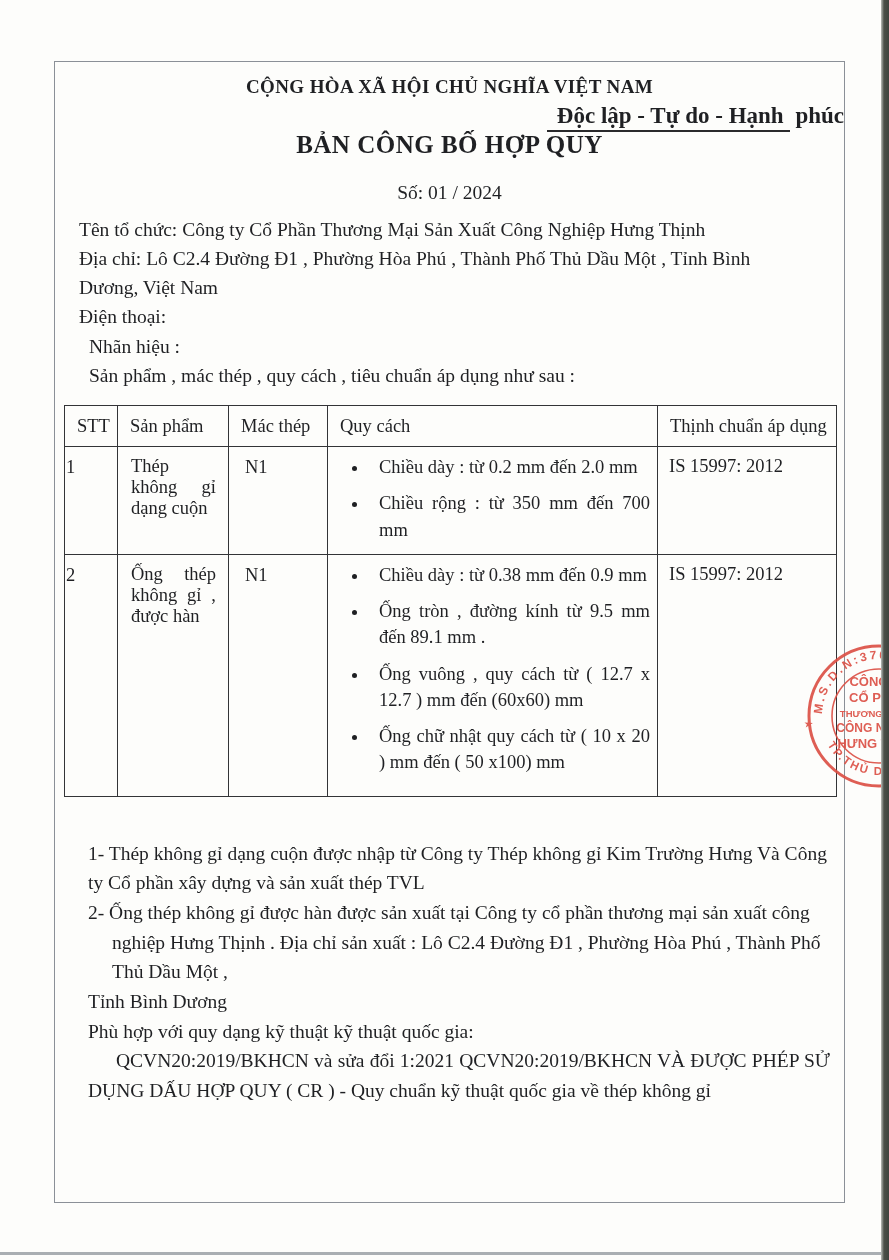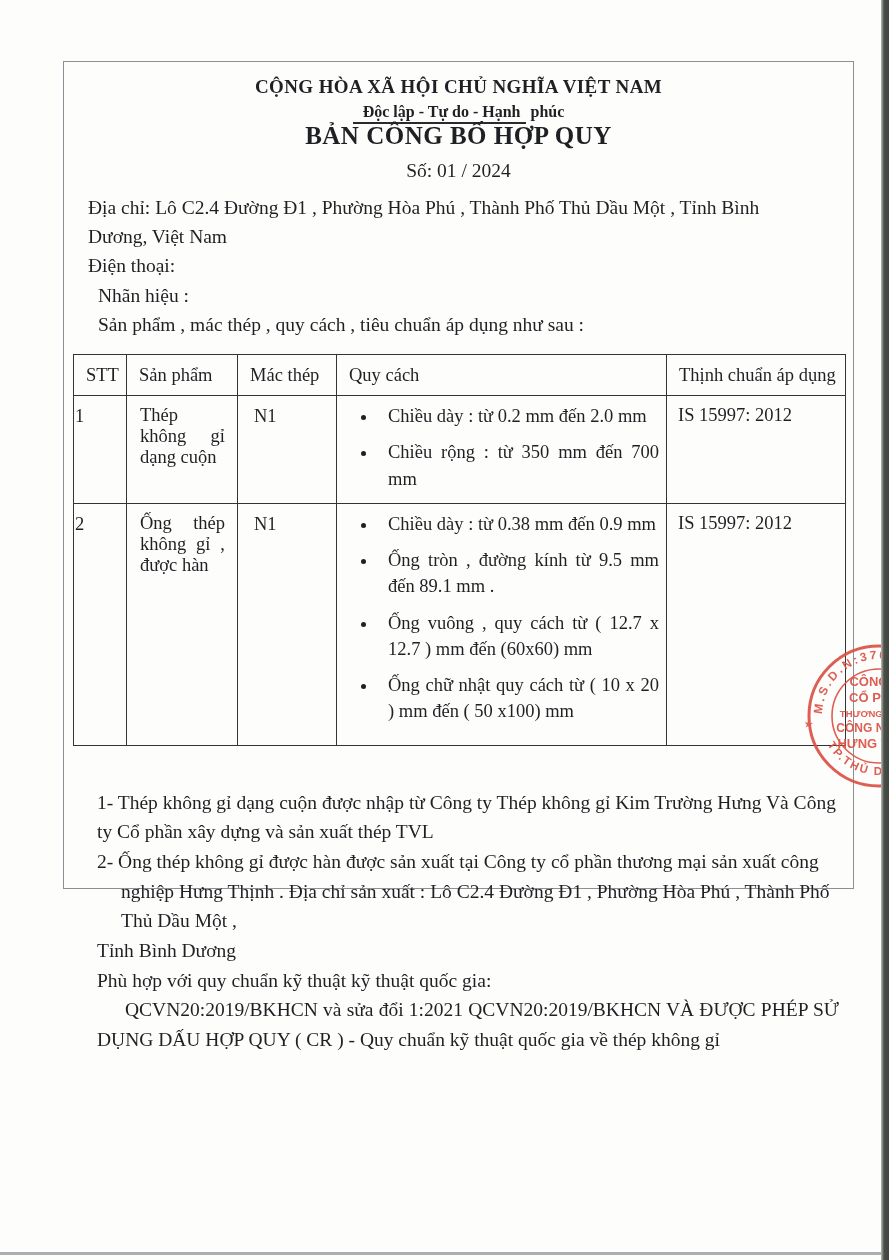--- a/index.html
+++ b/index.html
@@ -10,30 +10,30 @@
   }
   *{box-sizing:border-box;}
 
   
   .scan-strip-right{position:absolute;top:0;right:0;width:8px;height:1260px;
     background:linear-gradient(to right,#b9bdb9 0px,#4a4f48 3px,#3e443e 100%);z-index:9;}
   .scan-strip-bottom{position:absolute;left:0;top:1252px;width:884px;height:3px;
     background:#a9aeb2;z-index:8;}
 
   
-  .frame{position:absolute;left:63px;top:61px;width:791px;height:828px;
+  .frame{position:absolute;left:54px;top:61px;width:791px;height:1142px;
     border:1.5px solid #8b9097;background:transparent;}
 
   .nat-header{margin-top:13px;text-align:center;line-height:1.25;}
   .nat-line1{font-size:19px;font-weight:bold;letter-spacing:.4px;}
-  .nat-line2{font-size:16px;font-weight:bold;margin-top:3px;}
+  .nat-line2{font-size:23px;font-weight:bold;margin-top:3px;text-align:right;}
   .nat-line2 .ul{border-bottom:2px solid #2a2a2c;padding:0 6px 2px 10px;}
 
   .doc-title{text-align:center;font-size:25px;font-weight:bold;letter-spacing:.5px;}
-  .doc-number{margin-top:10px;text-align:center;font-size:19.5px;}
+  .doc-number{margin-top:23px;text-align:center;font-size:19.5px;}
 
   .info{margin-top:11px;padding:0 30px 0 24px;font-size:19.5px;line-height:1.5;}
   .info p{margin:0;}
   .info .indented{padding-left:10px;}
   .info .gap-top{margin-top:5px;}
   .bold{font-weight:bold;}
 
   table.spec{border-collapse:collapse;margin:15px 0 0 9px;width:772px;
     font-size:18.5px;table-layout:fixed;}
   table.spec th,table.spec td{border:1.6px solid #333437;vertical-align:top;
@@ -71,20 +71,21 @@
 
   <div class="nat-header">
     <div class="nat-line1">CỘNG HÒA XÃ HỘI CHỦ NGHĨA VIỆT NAM</div>
     <div class="nat-line2"><span class="ul">Độc lập - Tự do - Hạnh</span><span> phúc</span></div>
   </div>
 
   <div class="doc-title">BẢN CÔNG BỐ HỢP QUY</div>
   <div class="doc-number">Số: 01 / 2024</div>
 
   <div class="info">
+    <p>Tên tổ chức: Công ty Cổ Phần Thương Mại Sản Xuất Công Nghiệp Hưng Thịnh</p>
     <p>Địa chỉ: Lô C2.4 Đường Đ1 , Phường Hòa Phú , Thành Phố Thủ Dầu Một , Tỉnh Bình Dương, Việt Nam</p>
     <p>Điện thoại:</p>
     <p class="indented">Nhãn hiệu :</p>
     <p class="indented">Sản phẩm , mác thép , quy cách , tiêu chuẩn áp dụng như sau :</p>
   </div>
 
   <table class="spec">
     <colgroup>
       <col class="c-stt">
         <col class="c-sp">
@@ -132,21 +133,21 @@
         </td>
         <td class="d-tc">IS 15997: 2012</td>
       </tr>
     </tbody>
   </table>
 
   <div class="notes">
     <p>1-  Thép không gỉ dạng cuộn được nhập từ Công ty Thép không gỉ Kim Trường Hưng Và Công ty Cổ phần xây dựng và sản xuất thép TVL</p>
     <p class="note-hang">2-  Ống thép không gỉ được hàn được sản xuất tại Công ty cổ phần thương mại sản xuất công nghiệp Hưng Thịnh . Địa chỉ sản xuất : Lô C2.4 Đường Đ1 , Phường Hòa Phú , Thành Phố Thủ Dầu Một ,</p>
     <p>Tỉnh Bình Dương</p>
-    <p>Phù hợp với quy chuẩn kỹ thuật kỹ thuật quốc gia:</p>
+    <p>Phù hợp với quy dạng kỹ thuật kỹ thuật quốc gia:</p>
     <p class="regulation">QCVN20:2019/BKHCN và sửa đổi 1:2021 QCVN20:2019/BKHCN VÀ ĐƯỢC PHÉP SỬ DỤNG DẤU HỢP QUY ( CR ) -  Quy chuẩn kỹ thuật quốc gia về thép không gỉ</p>
   </div>
 
 </div>
 
 <div class="stamp">
   <svg width="240" height="240" viewBox="0 0 240 240">
     <defs>
       <path id="arcTop" d="M 63 120 A 57 57 0 0 1 177 120" fill="none"></path>
       <path id="arcBot" d="M 61 120 A 59 59 0 0 0 179 120" fill="none"></path>

